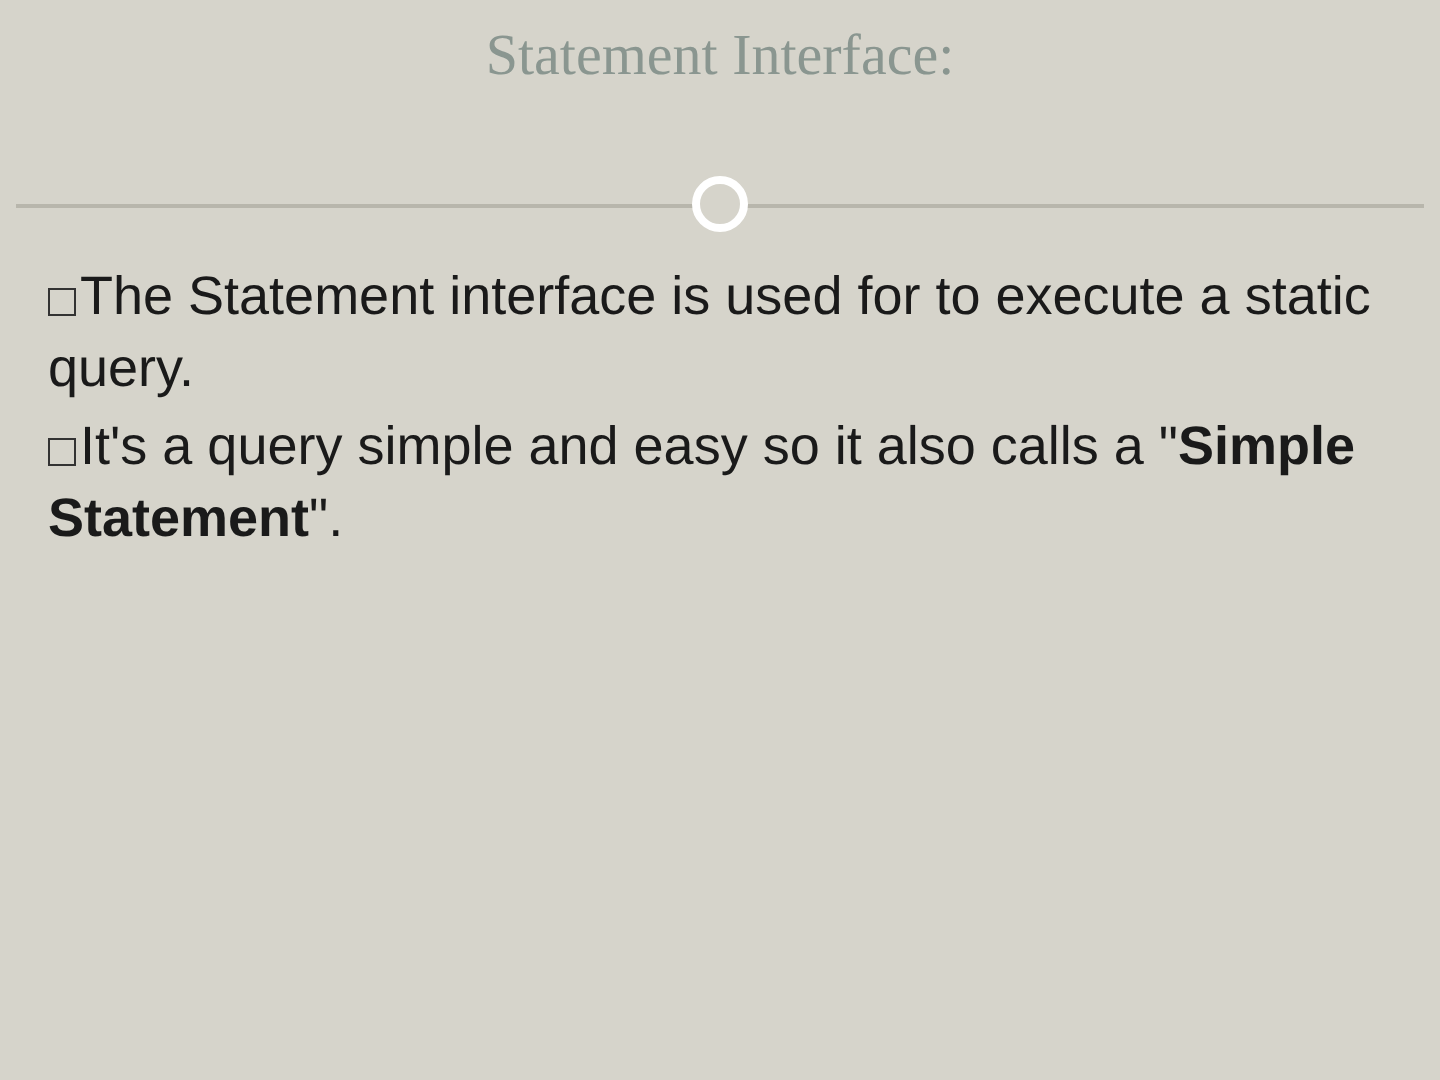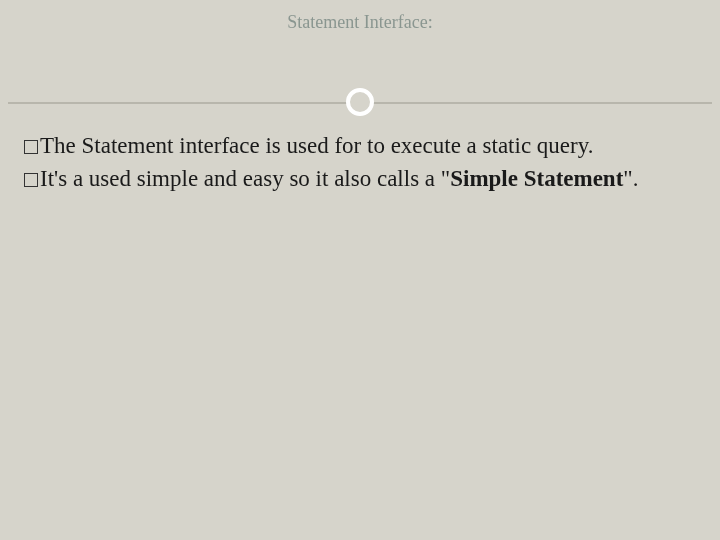--- a/index.html
+++ b/index.html
@@ -15,21 +15,21 @@
       position: relative;
       overflow: hidden;
     }
     .slide {
       width: 100%;
       height: 100%;
       position: relative;
     }
     .title {
       text-align: center;
-      font-size: 18px;
+      font-size: 29px;
       color: #8a9690;
       padding-top: 12px;
       font-weight: normal;
       font-family: Georgia, serif;
     }
     .divider-container {
       position: absolute;
       top: 88px;
       left: 0;
       right: 0;
@@ -55,24 +55,24 @@
       background: #d6d4cb;
     }
     .content {
       position: absolute;
       top: 130px;
       left: 24px;
       right: 24px;
       color: #1a1a1a;
     }
     .bullet-item {
-      font-size: 23px;
+      font-size: 27px;
       line-height: 1.35;
       margin-bottom: 2px;
-      font-family: Liberation Serif, serif;
+      font-family: Liberation Sans, sans-serif;
     }
     .bullet-marker {
       display: inline-block;
       width: 14px;
       height: 14px;
       border: 1.5px solid #333;
       vertical-align: baseline;
       margin-right: 2px;
       position: relative;
       top: 1px;
@@ -90,16 +90,16 @@
   <div class="divider-container">
     <div class="divider-line"></div>
     <div class="divider-circle"></div>
   </div>
 
   <div class="content">
     <div class="bullet-item">
       <span class="bullet-marker"></span><span>The Statement interface is used for to execute a static query.</span>
     </div>
     <div class="bullet-item">
-      <span class="bullet-marker"></span><span>It's a used simple and easy so it also calls a "</span><span class="bold">Simple Statement</span><span>".</span>
+      <span class="bullet-marker"></span><span>It's a query simple and easy so it also calls a "</span><span class="bold">Simple Statement</span><span>".</span>
     </div>
   </div>
 </div>
 
 </body></html>

